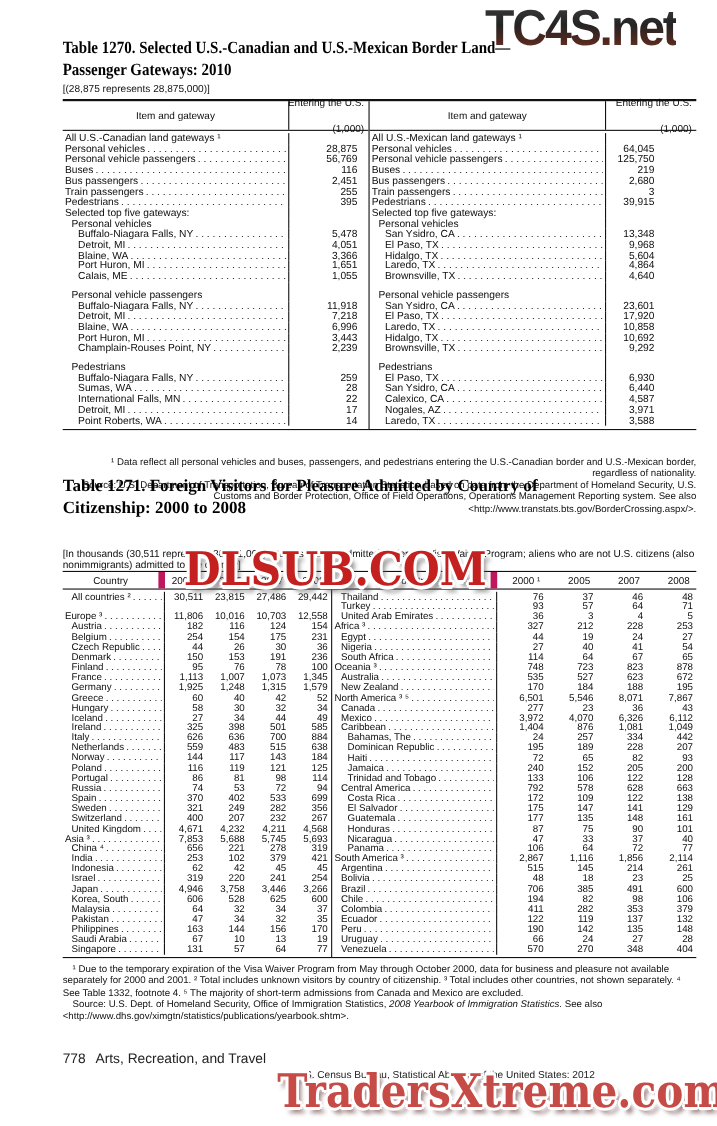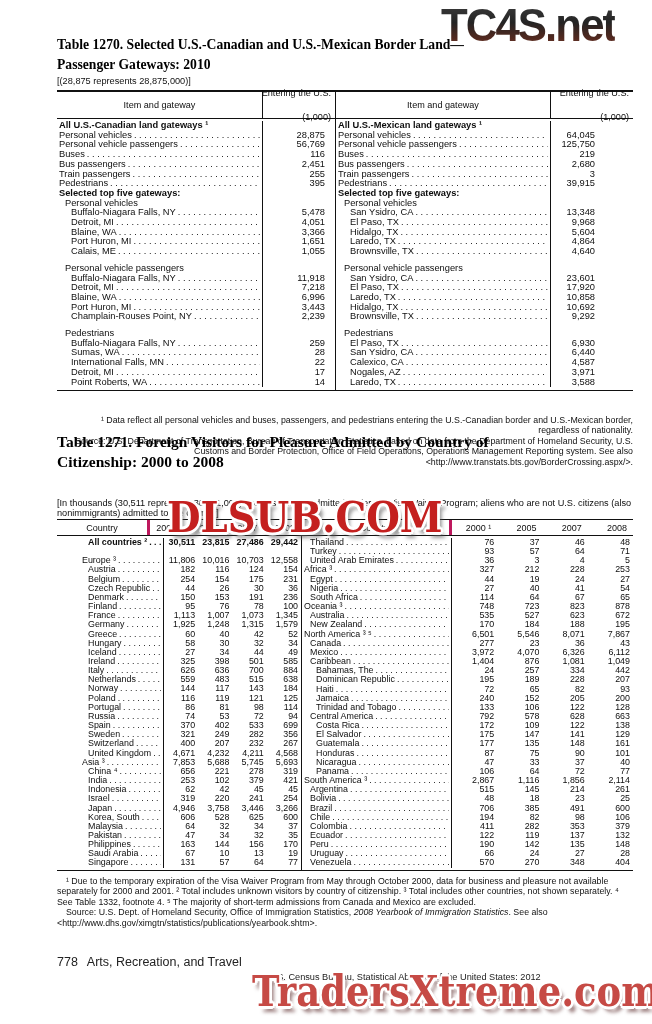--- a/index.html
+++ b/index.html
@@ -13,21 +13,21 @@
   .tt1271{top:432px;transform:scaleX(1.0);}
   .unitnote{position:absolute;left:57px;top:76px;font-size:9.2px;color:#111;}
   .bignote{position:absolute;left:57px;top:498px;width:576px;font-size:9.2px;line-height:10.4px;}
   .bignote div{white-space:nowrap;overflow:hidden;}
   
   .row{display:flex;}
   .lbl{white-space:nowrap;}
   .lc{display:flex;align-items:baseline;overflow:hidden;}
   .dots{flex:1 1 auto;overflow:hidden;white-space:nowrap;min-width:4px;margin-left:2px;}
   .dots::after{content:". . . . . . . . . . . . . . . . . . . . . . . . . . . . . . . . . . . . . . . . . . . . . . . . . . . . . . . . . . . .";}
-  .b{font-weight:bold;}
+  .b{font-weight:normal;}
   .i0{padding-left:2px;}.i1{padding-left:8px;}.i2{padding-left:14px;}
   
   .t1270{position:absolute;left:57px;top:90px;width:576px;display:flex;
          border-top:2px solid #111;border-bottom:1.5px solid #111;font-size:9.3px;}
   .t1270 .half{display:flex;flex-direction:column;}
   .t1270 .halfL{width:278px;}
   .t1270 .halfR{width:298px;border-left:1px solid #111;}
   .t1270 .hdr{display:flex;border-bottom:1px solid #111;height:27px;font-size:9.1px;}
   .t1270 .hl{display:flex;align-items:center;justify-content:center;}
   .t1270 .halfL .hl{width:205px;}
@@ -43,30 +43,30 @@
   .t1270 .halfR .lc{width:214px;padding-right:2px;}
   .t1270 .vc{border-left:1px solid #111;text-align:right;}
   .t1270 .halfL .vc{width:73px;padding-right:10px;}
   .t1270 .halfR .vc{width:83px;padding-right:38px;}
   
   .t1271{position:absolute;left:57px;top:519px;width:576px;display:flex;
          border-top:1.5px solid #111;border-bottom:1.5px solid #111;font-size:8.9px;}
   .t1271 .halfL{width:244px;}
   .t1271 .halfR{width:332px;border-left:1px solid #111;}
   .t1271 .hdr{display:flex;border-bottom:1px solid #111;height:16px;font-size:9px;}
-  .t1271 .hc{display:flex;align-items:center;justify-content:center;border-right:3px solid #be185d;}
+  .t1271 .hc{display:flex;align-items:center;justify-content:center;border-right:6px solid #be185d;}
   .t1271 .halfL .hc{width:93px;}
   .t1271 .halfR .hc{width:150px;}
   .t1271 .hy{display:flex;align-items:center;justify-content:flex-end;padding-right:6px;}
   .t1271 .halfL .hy{width:37.75px;}
   .t1271 .halfR .hy{width:45.25px;}
   .t1271 .rows{padding:2px 0;}
   .t1271 .row{line-height:9.15px;}
   .t1271 .lc{border-right:1px solid #111;padding-right:2px;}
-  .t1271 .halfL .lc{width:93px;margin-left:23px;}
+  .t1271 .halfL .lc{width:93px;}
   .t1271 .halfR .lc{width:150px;}
   .t1271 .vc{text-align:right;padding-right:3px;}
   .t1271 .halfL .vc{width:37.75px;}
   .t1271 .halfR .vc{width:45.25px;}
   .t1271 .row.sp{height:9.15px;}
   
   .fn{position:absolute;left:57px;width:576px;font-size:8.8px;line-height:10.4px;color:#111;}
   .fn1270{top:415px;text-align:right;}
   .fn1271{top:876px;}
   .fn p{text-indent:9px;}

